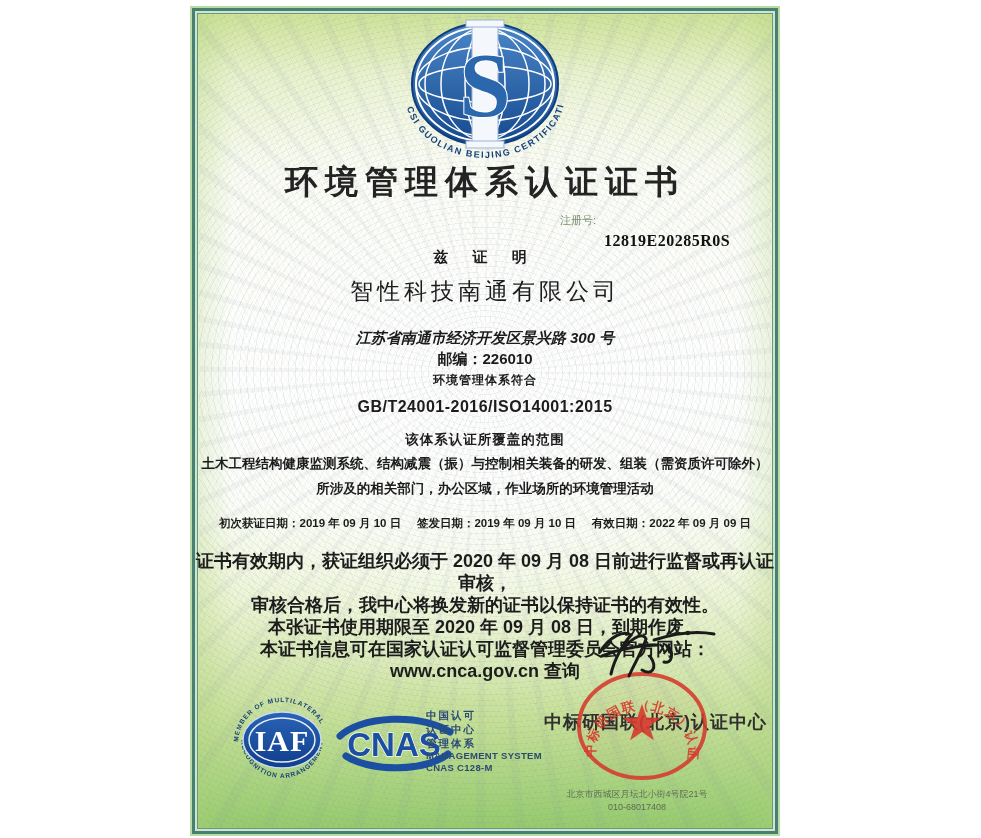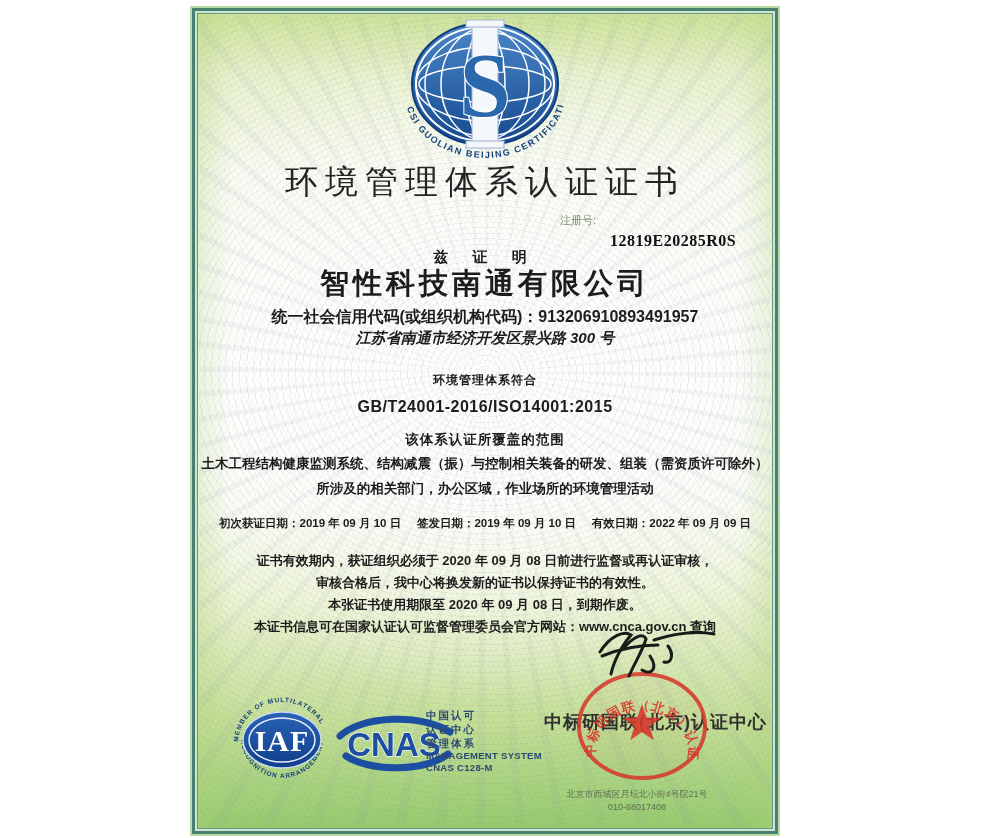--- a/index.html
+++ b/index.html
@@ -12,37 +12,37 @@
       linear-gradient(180deg, #cbe293 0%, #e9f2cd 8%, #fafcf2 20%, #ffffff 45%, #fbfdf6 60%, #ecf4d2 72%, #c6e098 86%, #93ca6b 100%);
     border:2px solid #b9dca6;
     box-shadow: inset 0 0 0 3px #47806f, inset 0 0 0 5px #cfe4d2, inset 0 0 0 6px #68987f;}
   .guilloche{position:absolute;left:7px;top:7px;right:7px;bottom:7px;pointer-events:none;
     background:
       repeating-radial-gradient(ellipse 290px 230px at 50% 44%, rgba(125,138,160,.12) 0 1px, rgba(0,0,0,0) 1px 7px),
       repeating-conic-gradient(from 0deg at 50% 44%, rgba(125,138,160,.07) 0 1.2deg, rgba(0,0,0,0) 1.2deg 5deg),
       repeating-linear-gradient(63deg, rgba(120,140,120,.06) 0 1px, rgba(0,0,0,0) 1px 5px),
       repeating-linear-gradient(-63deg, rgba(120,140,120,.06) 0 1px, rgba(0,0,0,0) 1px 5px);}
   .c{position:absolute;left:0;right:0;text-align:center;color:#1c1c1c;}
-  .title{top:152px;font-size:33px;font-weight:400;letter-spacing:7px;color:#232323;}
-  .reg{position:absolute;top:204px;left:368px;display:flex;align-items:flex-start;gap:14px;}
+  .title{top:152px;font-size:33px;font-weight:700;letter-spacing:7px;color:#232323;}
+  .reg{position:absolute;top:204px;left:368px;display:flex;align-items:flex-start;gap:8px;}
   .reg .lbl{font-size:11px;color:#7d8f6d;margin-top:1px;}
   .reg .val{font-size:16px;font-weight:700;font-family:"Liberation Serif",serif;color:#111;margin-top:20px;letter-spacing:.5px;}
   .certify{top:240px;font-size:15px;font-weight:600;letter-spacing:10px;}
-  .company{top:256px;font-size:29px;font-weight:700;letter-spacing:4px;}
+  .company{top:268px;font-size:23px;font-weight:400;letter-spacing:4px;}
   .credit{top:299px;font-size:16px;font-weight:700;}
   .addr{top:321px;font-size:15px;font-weight:700;font-style:italic;}
   .postal{top:342px;font-size:15px;font-weight:700;}
   .conform{top:364px;font-size:12px;font-weight:600;letter-spacing:1px;}
   .standard{top:390px;font-size:16px;font-weight:700;letter-spacing:.5px;}
   .scopeTitle{top:423px;font-size:13.5px;font-weight:600;letter-spacing:1px;}
   .scope1{top:447px;font-size:13.5px;font-weight:700;}
   .scope2{top:472px;font-size:13.5px;font-weight:700;}
   .dates{position:absolute;top:508px;left:0;right:0;display:flex;justify-content:space-between;
     padding:0 27px;font-size:11.5px;font-weight:700;color:#1c1c1c;}
-  .notes{top:542px;font-size:13px;font-weight:700;line-height:22px;}
+  .notes{top:542px;font-size:18px;font-weight:700;line-height:22px;}
   .centerName{position:absolute;left:352px;top:702px;font-size:18px;font-weight:600;
     letter-spacing:1px;color:#2f2f2f;white-space:nowrap;}
   .cnasText{position:absolute;left:234px;top:700px;color:#2c4a72;font-weight:700;}
   .cnasText .zh{font-size:10.5px;line-height:14px;letter-spacing:2px;}
   .cnasText .en{font-size:9.5px;line-height:12px;letter-spacing:.3px;}
   .footerBlock{position:absolute;left:320px;top:780px;width:250px;text-align:center;
     font-size:9px;color:#5c6e52;line-height:13px;}
   .abs{position:absolute;}
   svg text{font-family:"Liberation Sans",sans-serif;}
   svg .serif{font-family:"Liberation Serif",serif;}
@@ -81,22 +81,22 @@
 
     <div class="c title">环境管理体系认证证书</div>
 
     <div class="reg">
       <span class="lbl">注册号:</span>
       <span class="val">12819E20285R0S</span>
     </div>
 
     <div class="c certify">兹 证 明</div>
     <div class="c company">智性科技南通有限公司</div>
-    <div class="c credit">统一社会信用代码(或组织机构代码)：913206910893491957</div>
     <div class="c addr">江苏省南通市经济开发区景兴路 300 号</div>
+    <div class="c postal">邮编：226010</div>
     <div class="c conform">环境管理体系符合</div>
     <div class="c standard">GB/T24001-2016/ISO14001:2015</div>
     <div class="c scopeTitle">该体系认证所覆盖的范围</div>
     <div class="c scope1">土木工程结构健康监测系统、结构减震（振）与控制相关装备的研发、组装（需资质许可除外）</div>
     <div class="c scope2">所涉及的相关部门，办公区域，作业场所的环境管理活动</div>
 
     <div class="dates">
       <span>初次获证日期：2019 年 09 月 10 日</span>
       <span>签发日期：2019 年 09 月 10 日</span>
       <span>有效日期：2022 年 09 月 09 日</span>

